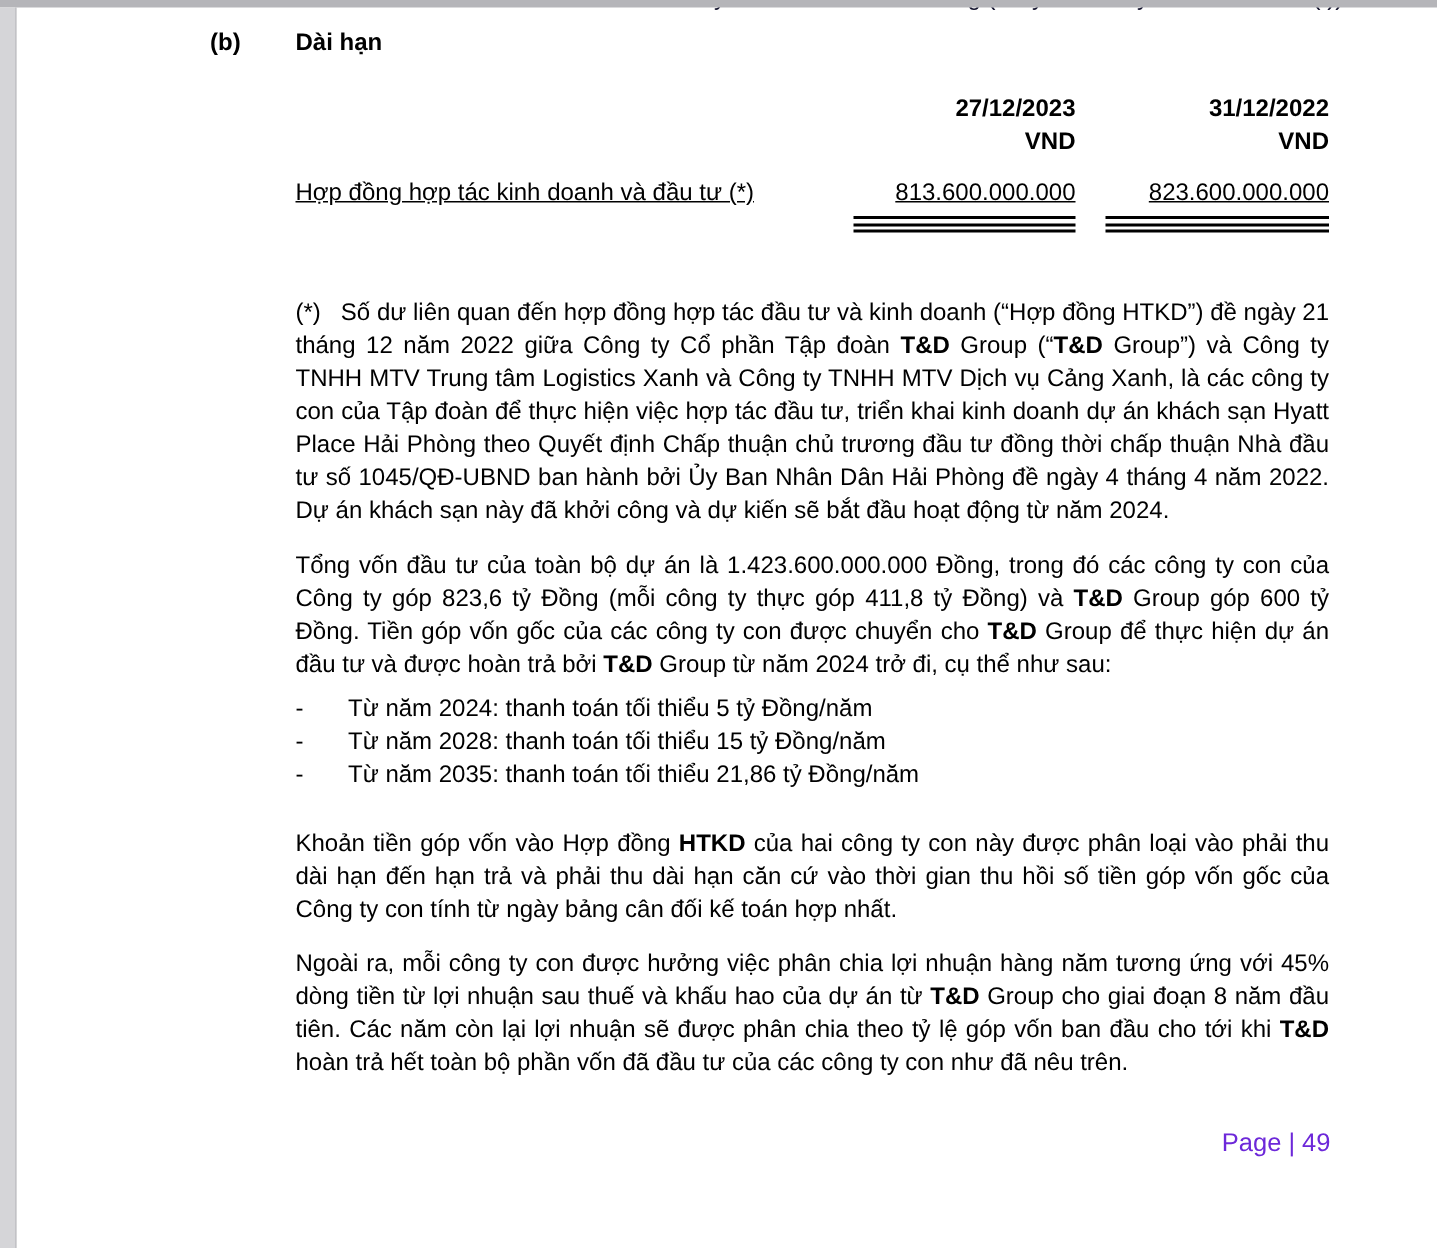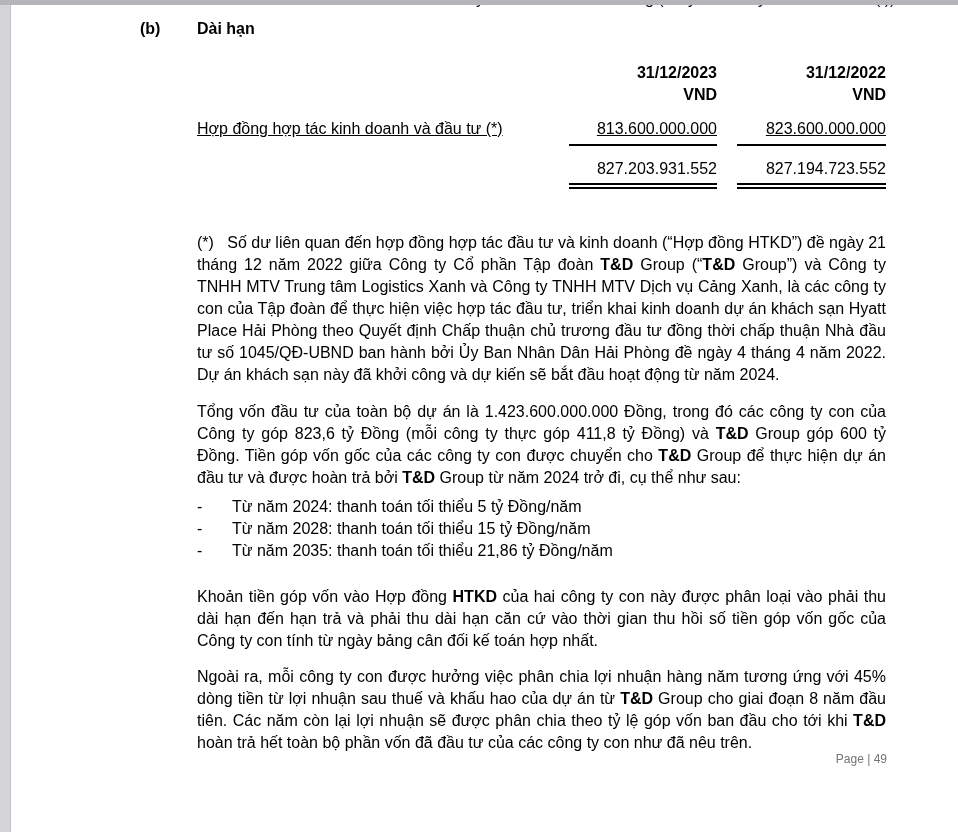--- a/index.html
+++ b/index.html
@@ -40,21 +40,21 @@
 
   .para{margin:0;text-align:justify;}
   .footnote{margin-top:43px;}
   .p2{margin-top:15px;}
   .bullets{margin-top:7px;}
   .bullet{display:flex;}
   .bullet .bm{width:35px;flex:0 0 35px;}
   .p3{margin-top:24px;}
   .p4{margin-top:14px;}
 
-  .footer{position:absolute;top:752px;right:71px;font-size:12px;color:#737373;}
+  .footer{position:absolute;top:752px;right:71px;font-size:17px;color:#6d28d9;}
 </style>
 </head>
 <body>
 
 <div class="top-strip"></div>
 <div class="left-strip"></div>
 
 <div class="clip-line">
   <span class="clip-frag" style="left:92px">.</span>
   <span class="clip-frag" style="left:196px">y</span>
@@ -67,21 +67,21 @@
 <div class="content">
 
   <div class="heading">
     <span class="marker">(b)</span>
     <span>Dài hạn</span>
   </div>
 
   <div class="fintable">
     <div class="trow thead">
       <div class="tlabel"></div>
-      <div class="tnum">31/12/2023</div>
+      <div class="tnum">27/12/2023</div>
       <div class="tnum2">31/12/2022</div>
     </div>
     <div class="trow thead">
       <div class="tlabel"></div>
       <div class="tnum">VND</div>
       <div class="tnum2">VND</div>
     </div>
 
     <div class="tbody">
       <div class="trow">
@@ -94,25 +94,20 @@
     <div class="trow rulerow">
       <div class="tlabel"></div>
       <div class="tnum">
           <div class="rule"></div>
         </div>
       <div class="tnum2">
           <div class="rule c2"></div>
         </div>
     </div>
 
-    <div class="trow totalrow">
-      <div class="tlabel"></div>
-      <div class="tnum">827.203.931.552</div>
-      <div class="tnum2">827.194.723.552</div>
-    </div>
 
     <div class="trow dblrow">
       <div class="tlabel"></div>
       <div class="tnum">
           <div class="dblrule"></div>
         </div>
       <div class="tnum2">
           <div class="dblrule c2"></div>
         </div>
     </div>

